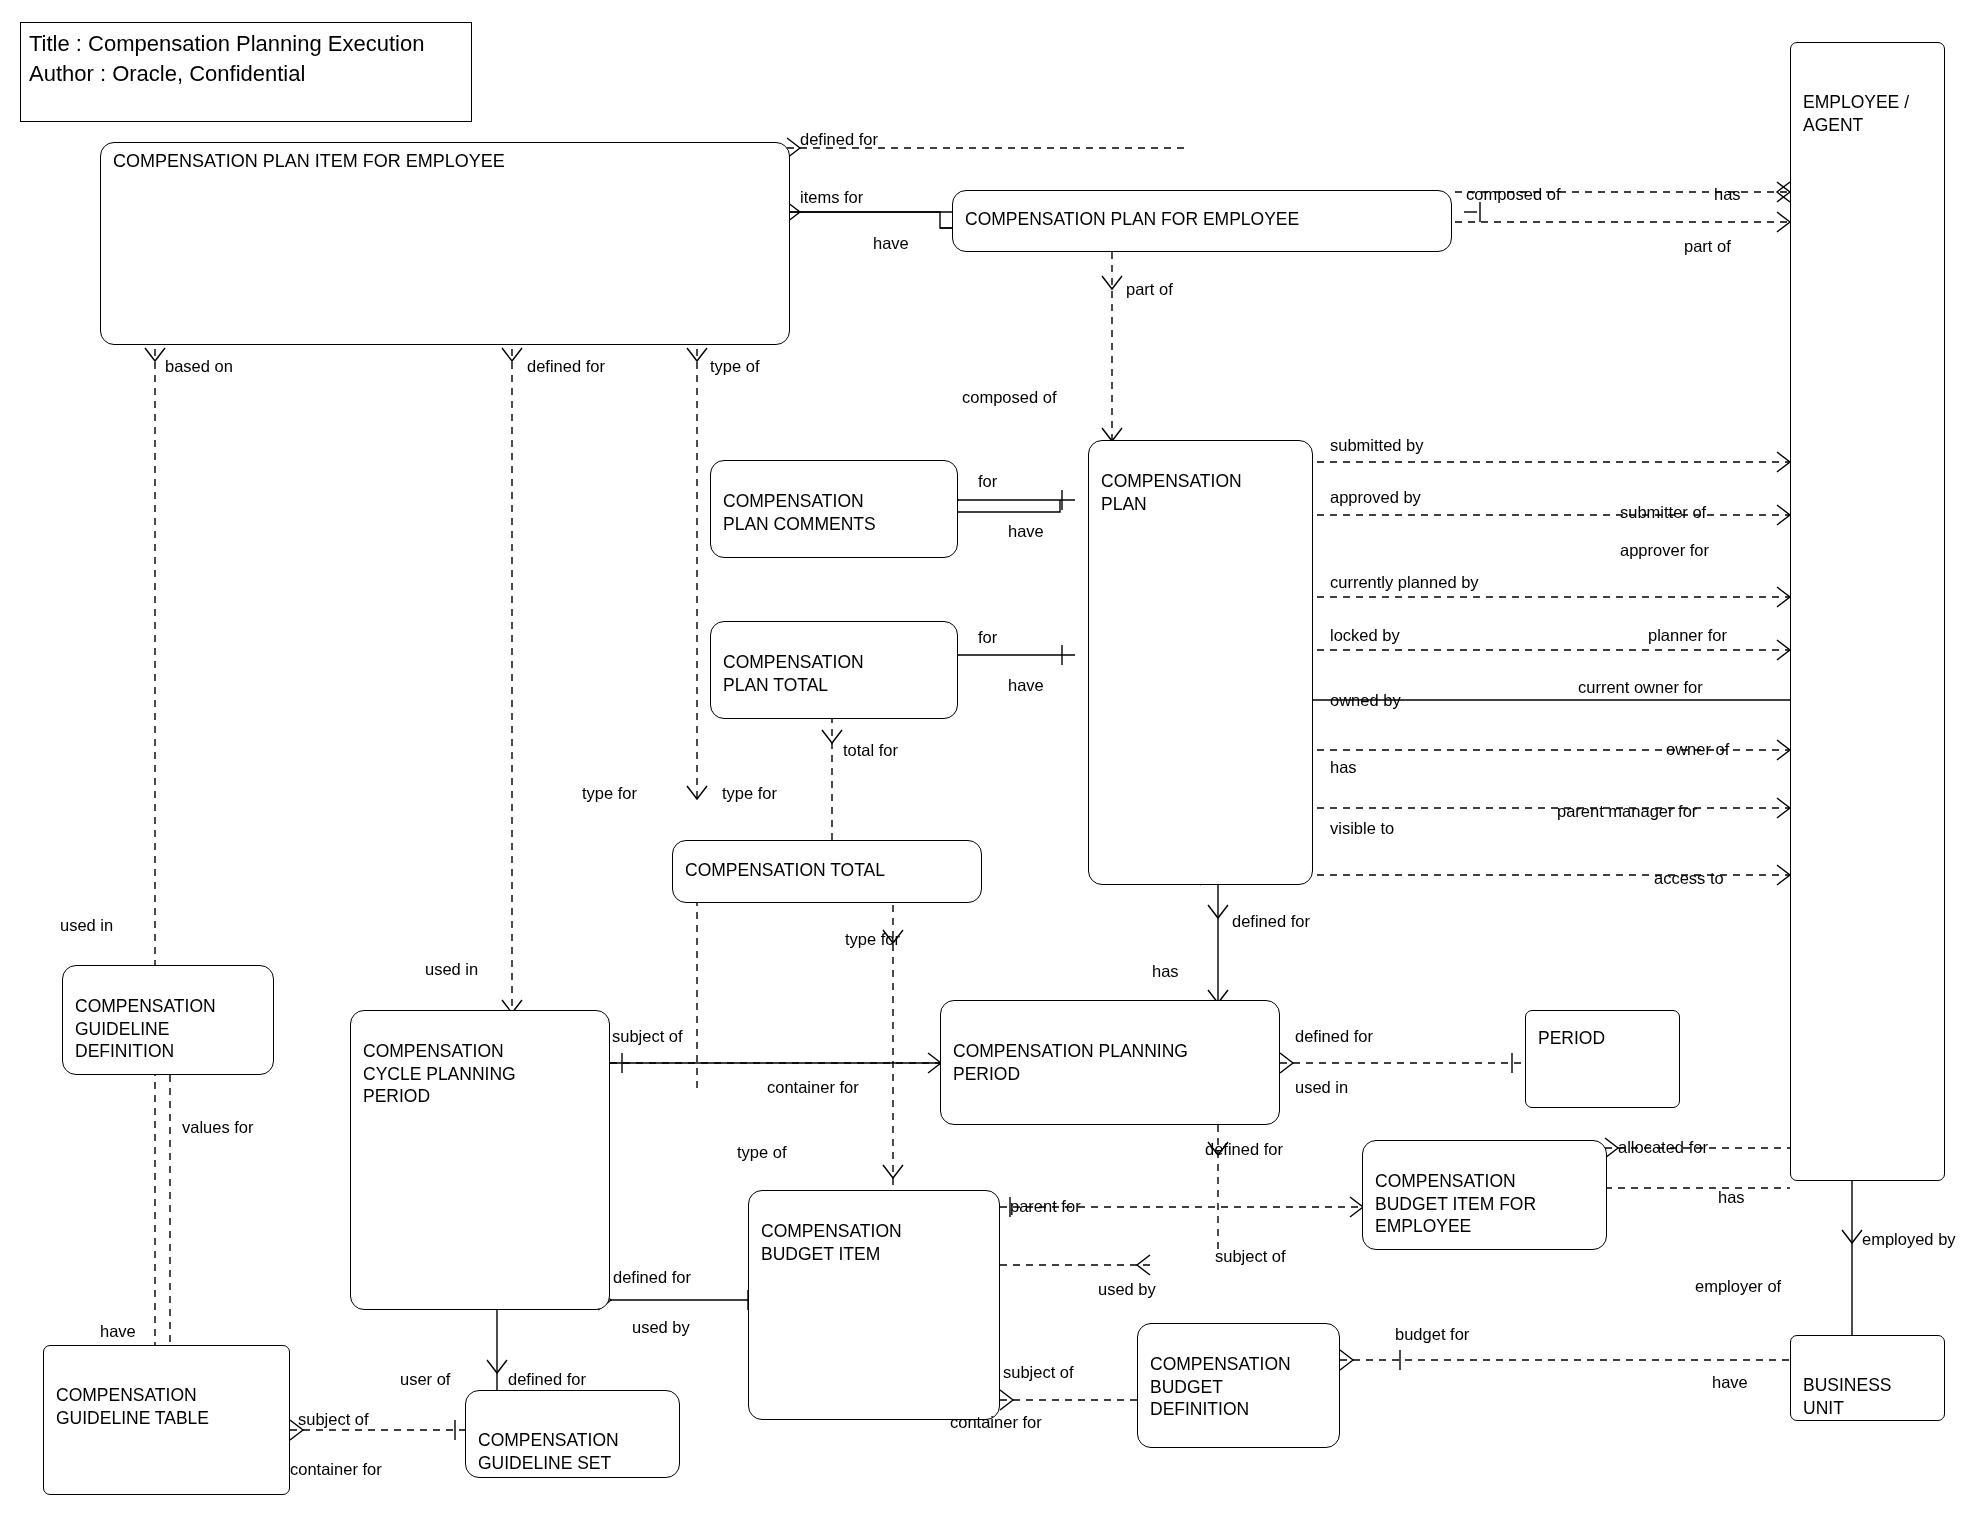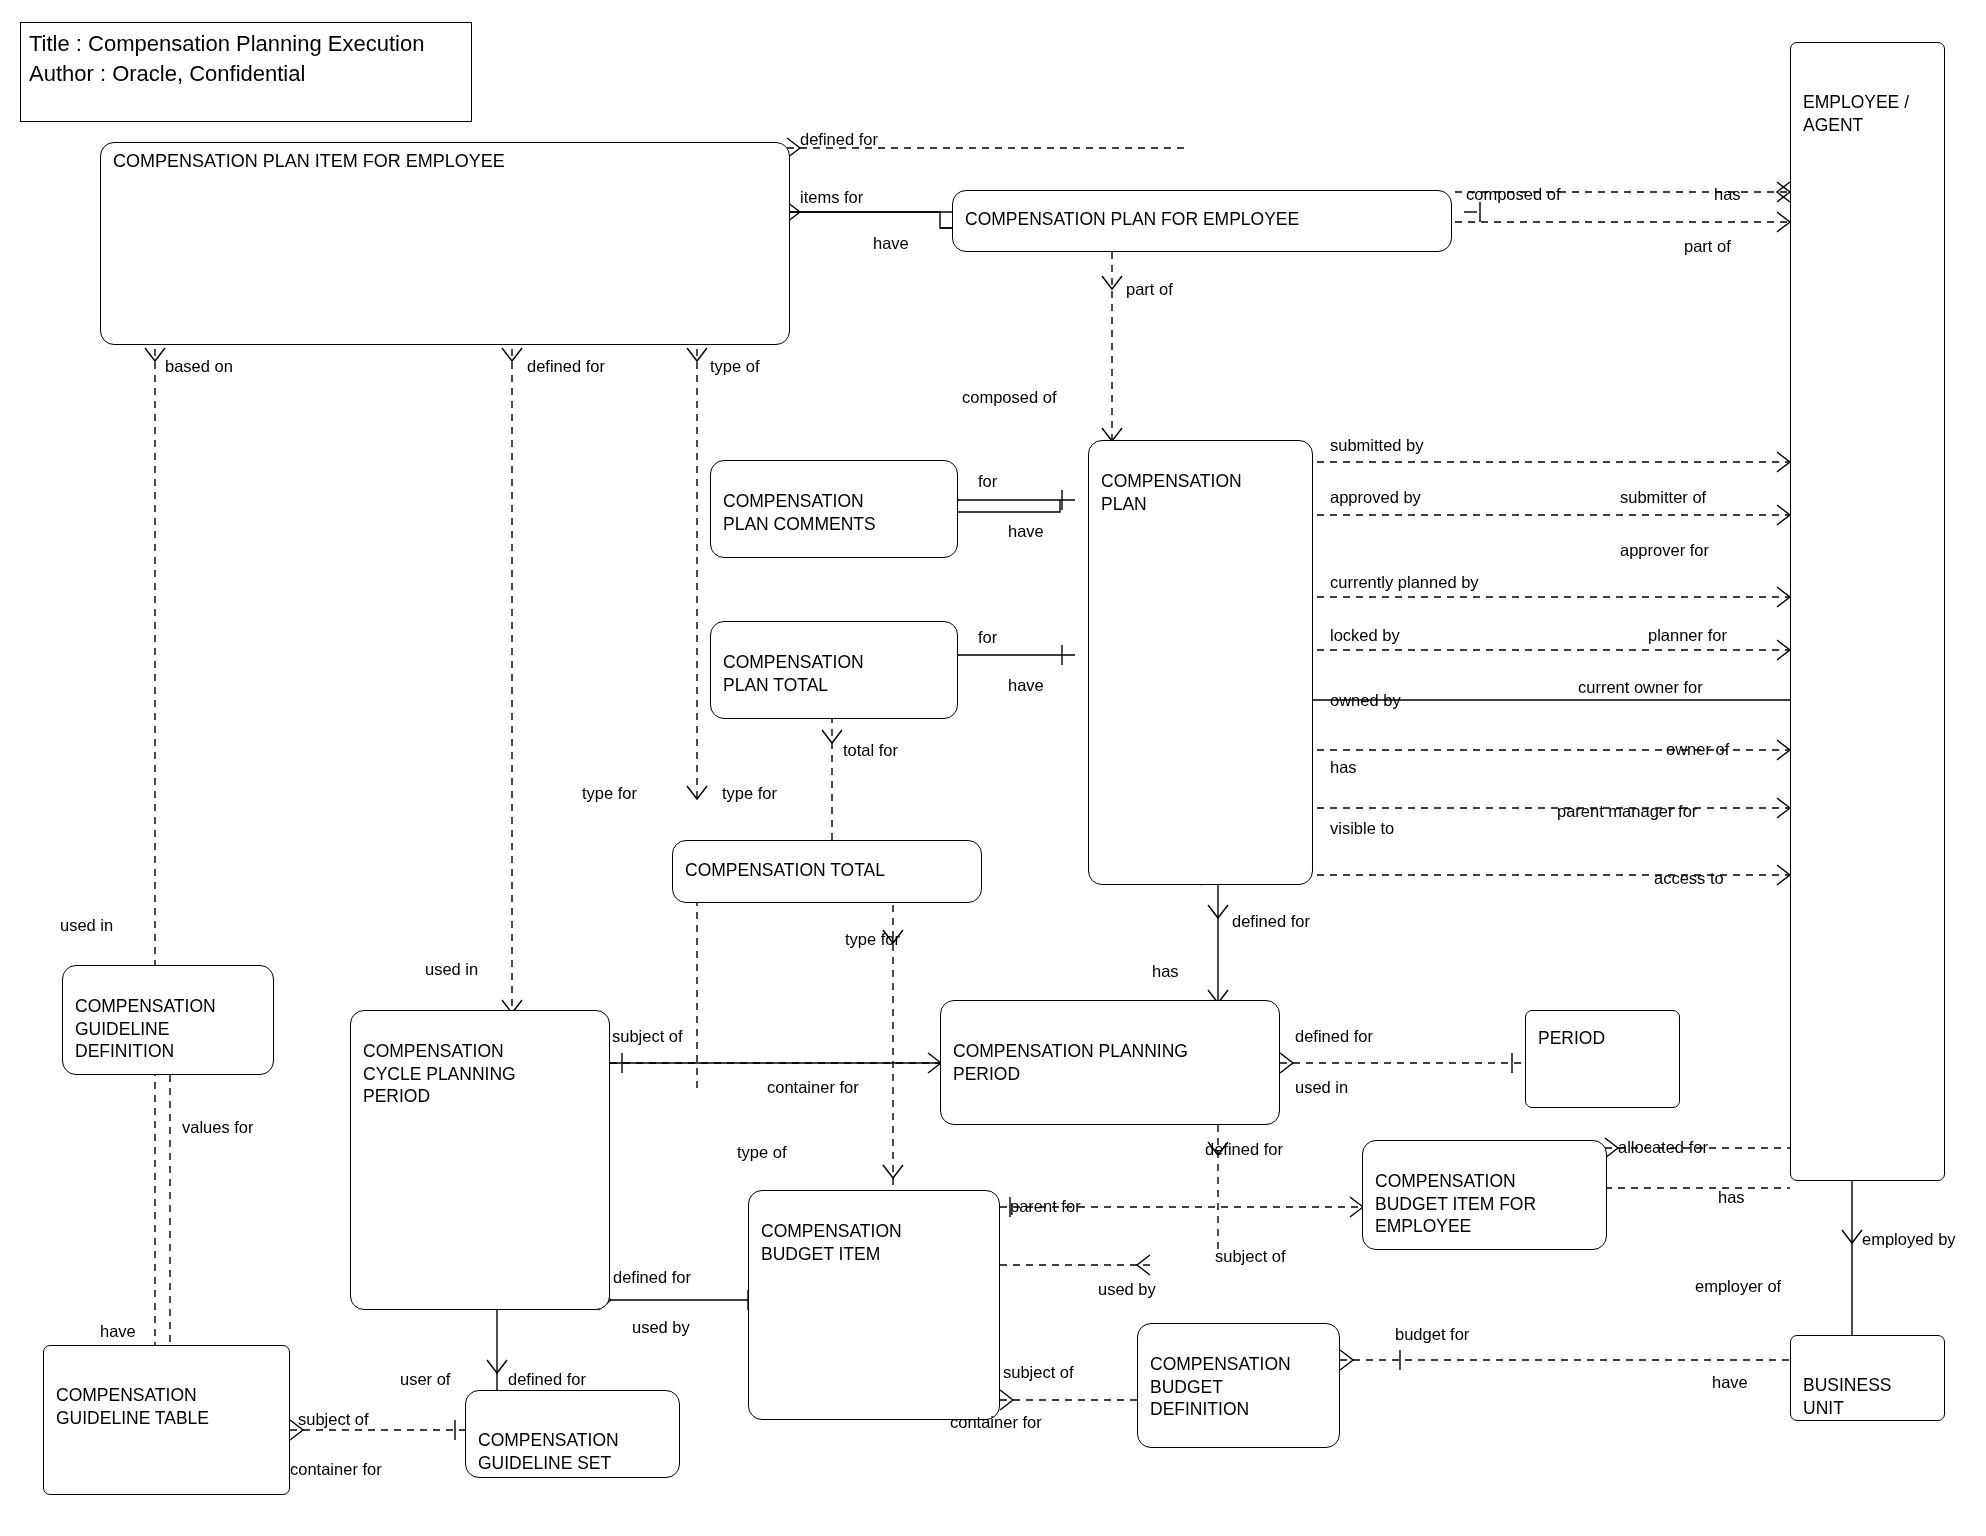--- a/index.html
+++ b/index.html
@@ -297,21 +297,21 @@
   <div class="lbl" style="left:165px; top:357px;">based on</div>
   <div class="lbl" style="left:527px; top:357px;">defined for</div>
   <div class="lbl" style="left:710px; top:357px;">type of</div>
   <div class="lbl" style="left:962px; top:388px;">composed of</div>
   <div class="lbl" style="left:978px; top:472px;">for</div>
   <div class="lbl" style="left:1008px; top:522px;">have</div>
   <div class="lbl" style="left:978px; top:628px;">for</div>
   <div class="lbl" style="left:1008px; top:676px;">have</div>
   <div class="lbl" style="left:1330px; top:436px;">submitted by</div>
   <div class="lbl" style="left:1330px; top:488px;">approved by</div>
-  <div class="lbl" style="left:1620px; top:488px;">submitter of</div>
+  <div class="lbl" style="left:1620px; top:503px;">submitter of</div>
   <div class="lbl" style="left:1620px; top:541px;">approver for</div>
   <div class="lbl" style="left:1330px; top:573px;">currently planned by</div>
   <div class="lbl" style="left:1330px; top:626px;">locked by</div>
   <div class="lbl" style="left:1648px; top:626px;">planner for</div>
   <div class="lbl" style="left:1578px; top:678px;">current owner for</div>
   <div class="lbl" style="left:1330px; top:691px;">owned by</div>
   <div class="lbl" style="left:1666px; top:740px;">owner of</div>
   <div class="lbl" style="left:1330px; top:758px;">has</div>
   <div class="lbl" style="left:1557px; top:793px;margin-top:9px;">parent manager for</div>
   <div class="lbl" style="left:1330px; top:819px;">visible to</div>

